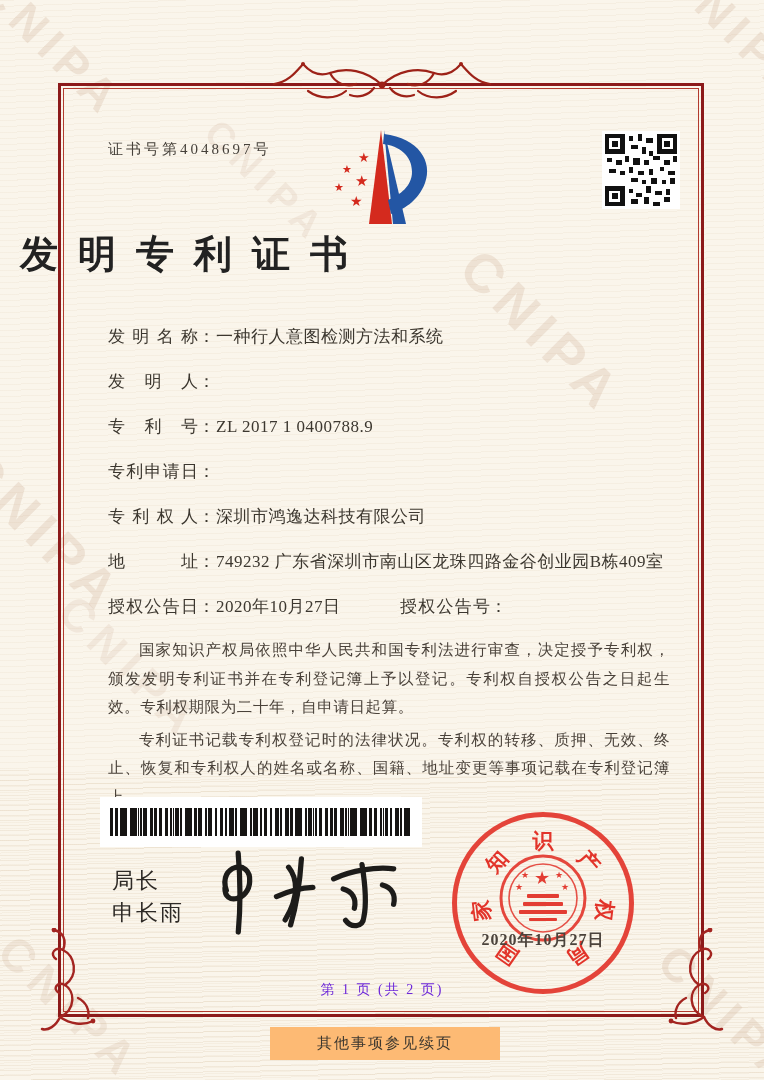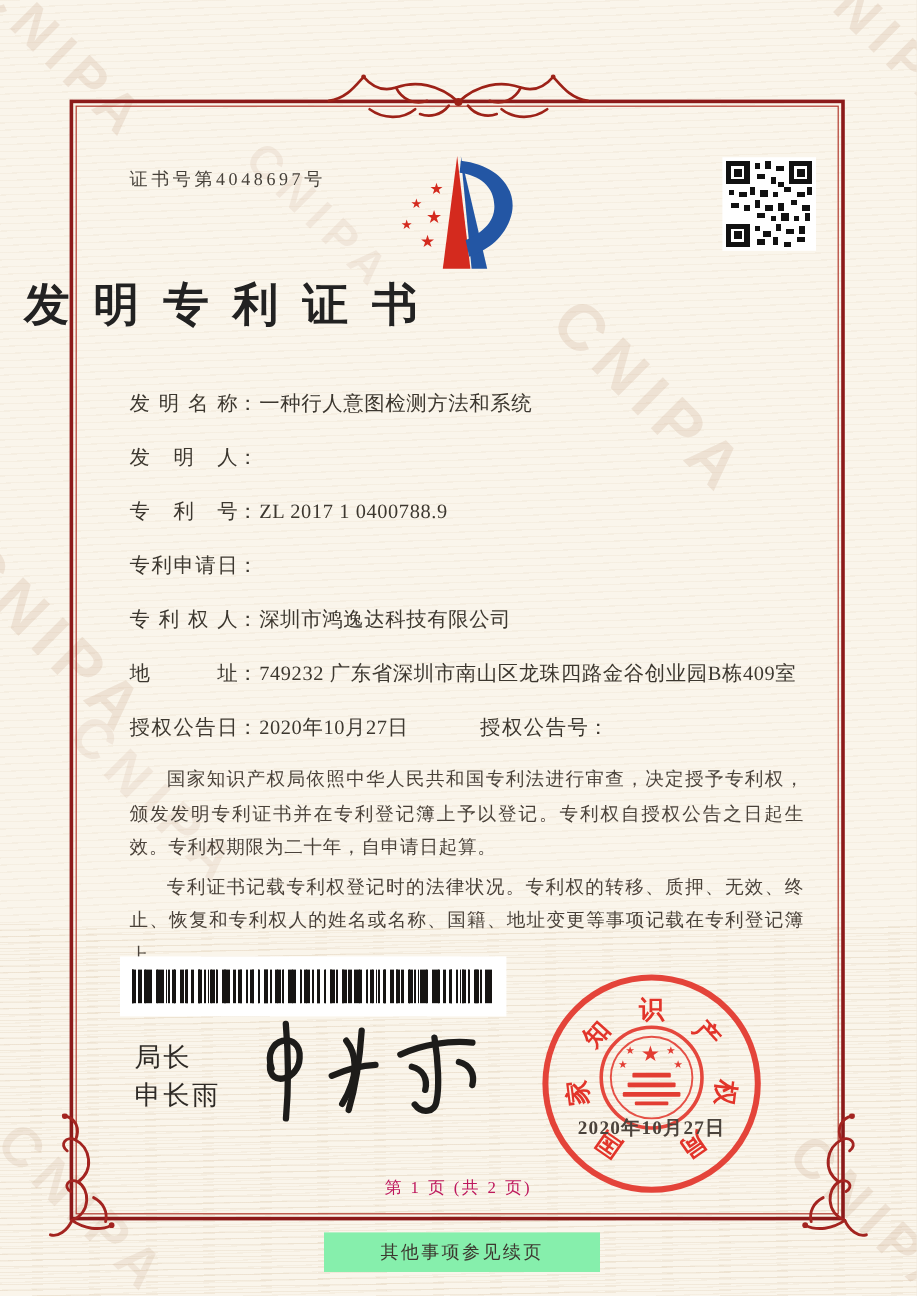--- a/index.html
+++ b/index.html
@@ -55,23 +55,23 @@
   .seal-ring{position:absolute;inset:0;border:5px solid rgba(226,52,42,0.92);border-radius:50%;}
   .seal-char{
     position:absolute;left:50%;top:50%;font-size:21px;font-weight:bold;color:#e2342a;
     font-family:"Liberation Sans","DejaVu Sans",sans-serif;
   }
   .seal-emblem{position:absolute;left:50%;top:47%;transform:translate(-50%,-50%);}
   .seal-date{
     position:absolute;left:-20px;right:-20px;top:118px;text-align:center;
     font-size:16px;color:#4b433c;letter-spacing:1px;font-weight:bold;
   }
-  .page-info{position:absolute;left:0;right:0;top:981px;text-align:center;font-size:14px;color:#be185d;letter-spacing:2px;}
+  .page-info{position:absolute;left:0;right:0;top:981px;text-align:center;font-size:14px;color:#6d28d9;letter-spacing:2px;}
   .note-strip{
-    position:absolute;left:270px;top:1027px;width:230px;height:33px;background:#86efac;
+    position:absolute;left:270px;top:1027px;width:230px;height:33px;background:#fdba74;
     display:flex;align-items:center;justify-content:center;
   }
   .note-text{font-size:15px;color:#3c372f;letter-spacing:2px;}
   .orn{position:absolute;pointer-events:none;}
 </style>
 </head>
 <body>
 
 <div class="page">
 

